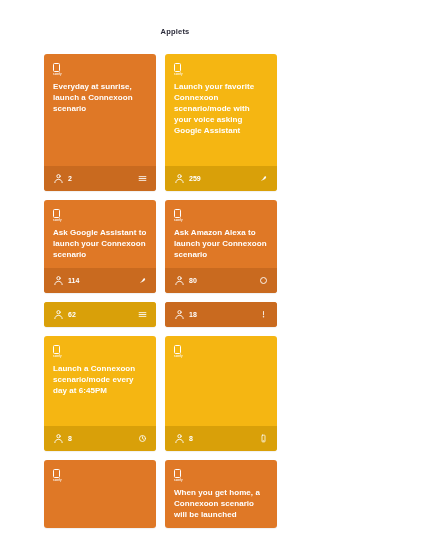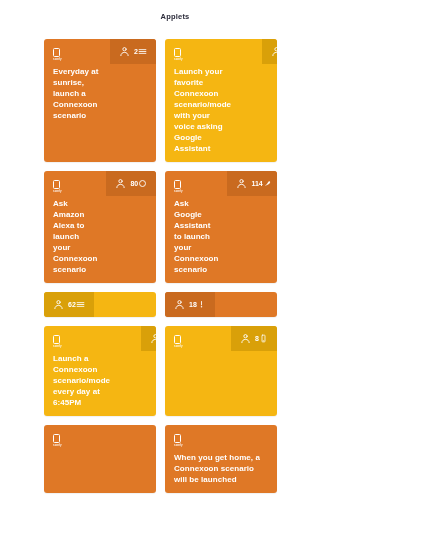--- a/index.html
+++ b/index.html
@@ -5,21 +5,21 @@
   * { box-sizing: border-box; margin: 0; padding: 0; }
   html, body {
     width: 440px;
     height: 542px;
     background: #ffffff;
     font-family: "Liberation Sans", sans-serif;
     overflow: hidden;
   }
   #page-header {
     width: 100%;
-    padding-top: 5px;
+    padding-top: 20px;
     text-align: center;
   }
   #page-title {
     font-size: 7.5px;
     font-weight: bold;
     color: #2b2b3a;
     letter-spacing: 0.2px;
     display: inline-block;
     margin-left: -90px;
   }
@@ -29,21 +29,21 @@
     display: flex;
     flex-wrap: wrap;
     gap: 9px 9px;
     justify-content: flex-start;
   }
   .applet-card {
     width: 112px;
     border-radius: 3px;
     overflow: hidden;
     display: flex;
-    flex-direction: row;
+    flex-direction: column;
     color: #ffffff;
     box-shadow: 0 1px 1px rgba(0,0,0,0.06);
   }
   .applet-card.theme-orange { background: #df7826; }
   .applet-card.theme-yellow { background: #f5b612; gap: 22px; }
   .card-body {
     flex: 1 1 auto;
     padding: 9px 9px 8px 9px;
     min-height: 67px;
   }
@@ -155,60 +155,60 @@
           </svg>
         </span>
       </div>
     </div>
     <div class="applet-card theme-orange">
       <div class="card-body">
         <div class="brand-logo">
           <div class="logo-mark"></div>
           <div class="logo-word">somfy</div>
         </div>
+        <div class="card-title">Ask Google Assistant to launch your Connexoon scenario</div>
+      </div>
+      <div class="card-footer">
+        <div class="installs">
+          <span class="icon-person">
+            <svg width="11" height="11" viewBox="0 0 24 24" fill="none" stroke="#ffffff" stroke-width="2" stroke-linecap="round" stroke-linejoin="round">
+              <circle cx="12" cy="7" r="3.6"></circle>
+              <path d="M4 21c0-4.4 3.6-7 8-7s8 2.6 8 7"></path>
+            </svg>
+          </span>
+          <span class="installs-count">114</span>
+        </div>
+        <span class="service-icon">
+          <svg width="9" height="9" viewBox="0 0 24 24" fill="#ffffff">
+            <path d="M5 17c3-1 6-4 8-8 1.6-3.2 4-4 5.5-2.6C20 7.8 19 10.6 16 13c-3 2.4-7 4-11 4z"></path>
+          </svg>
+        </span>
+      </div>
+    </div>
+    <div class="applet-card theme-orange">
+      <div class="card-body">
+        <div class="brand-logo">
+          <div class="logo-mark"></div>
+          <div class="logo-word">somfy</div>
+        </div>
         <div class="card-title">Ask Amazon Alexa to launch your Connexoon scenario</div>
       </div>
       <div class="card-footer">
         <div class="installs">
           <span class="icon-person">
             <svg width="11" height="11" viewBox="0 0 24 24" fill="none" stroke="#ffffff" stroke-width="2" stroke-linecap="round" stroke-linejoin="round">
               <circle cx="12" cy="7" r="3.6"></circle>
               <path d="M4 21c0-4.4 3.6-7 8-7s8 2.6 8 7"></path>
             </svg>
           </span>
           <span class="installs-count">80</span>
         </div>
         <span class="service-icon">
           <svg width="9" height="9" viewBox="0 0 24 24" fill="none" stroke="#ffffff" stroke-width="2.6">
             <circle cx="12" cy="12" r="8"></circle>
-          </svg>
-        </span>
-      </div>
-    </div>
-    <div class="applet-card theme-orange">
-      <div class="card-body">
-        <div class="brand-logo">
-          <div class="logo-mark"></div>
-          <div class="logo-word">somfy</div>
-        </div>
-        <div class="card-title">Ask Google Assistant to launch your Connexoon scenario</div>
-      </div>
-      <div class="card-footer">
-        <div class="installs">
-          <span class="icon-person">
-            <svg width="11" height="11" viewBox="0 0 24 24" fill="none" stroke="#ffffff" stroke-width="2" stroke-linecap="round" stroke-linejoin="round">
-              <circle cx="12" cy="7" r="3.6"></circle>
-              <path d="M4 21c0-4.4 3.6-7 8-7s8 2.6 8 7"></path>
-            </svg>
-          </span>
-          <span class="installs-count">114</span>
-        </div>
-        <span class="service-icon">
-          <svg width="9" height="9" viewBox="0 0 24 24" fill="#ffffff">
-            <path d="M5 17c3-1 6-4 8-8 1.6-3.2 4-4 5.5-2.6C20 7.8 19 10.6 16 13c-3 2.4-7 4-11 4z"></path>
           </svg>
         </span>
       </div>
     </div>
     <div class="applet-card theme-yellow">
       <div class="card-footer">
         <div class="installs">
           <span class="icon-person">
             <svg width="11" height="11" viewBox="0 0 24 24" fill="none" stroke="#ffffff" stroke-width="2" stroke-linecap="round" stroke-linejoin="round">
               <circle cx="12" cy="7" r="3.6"></circle>

